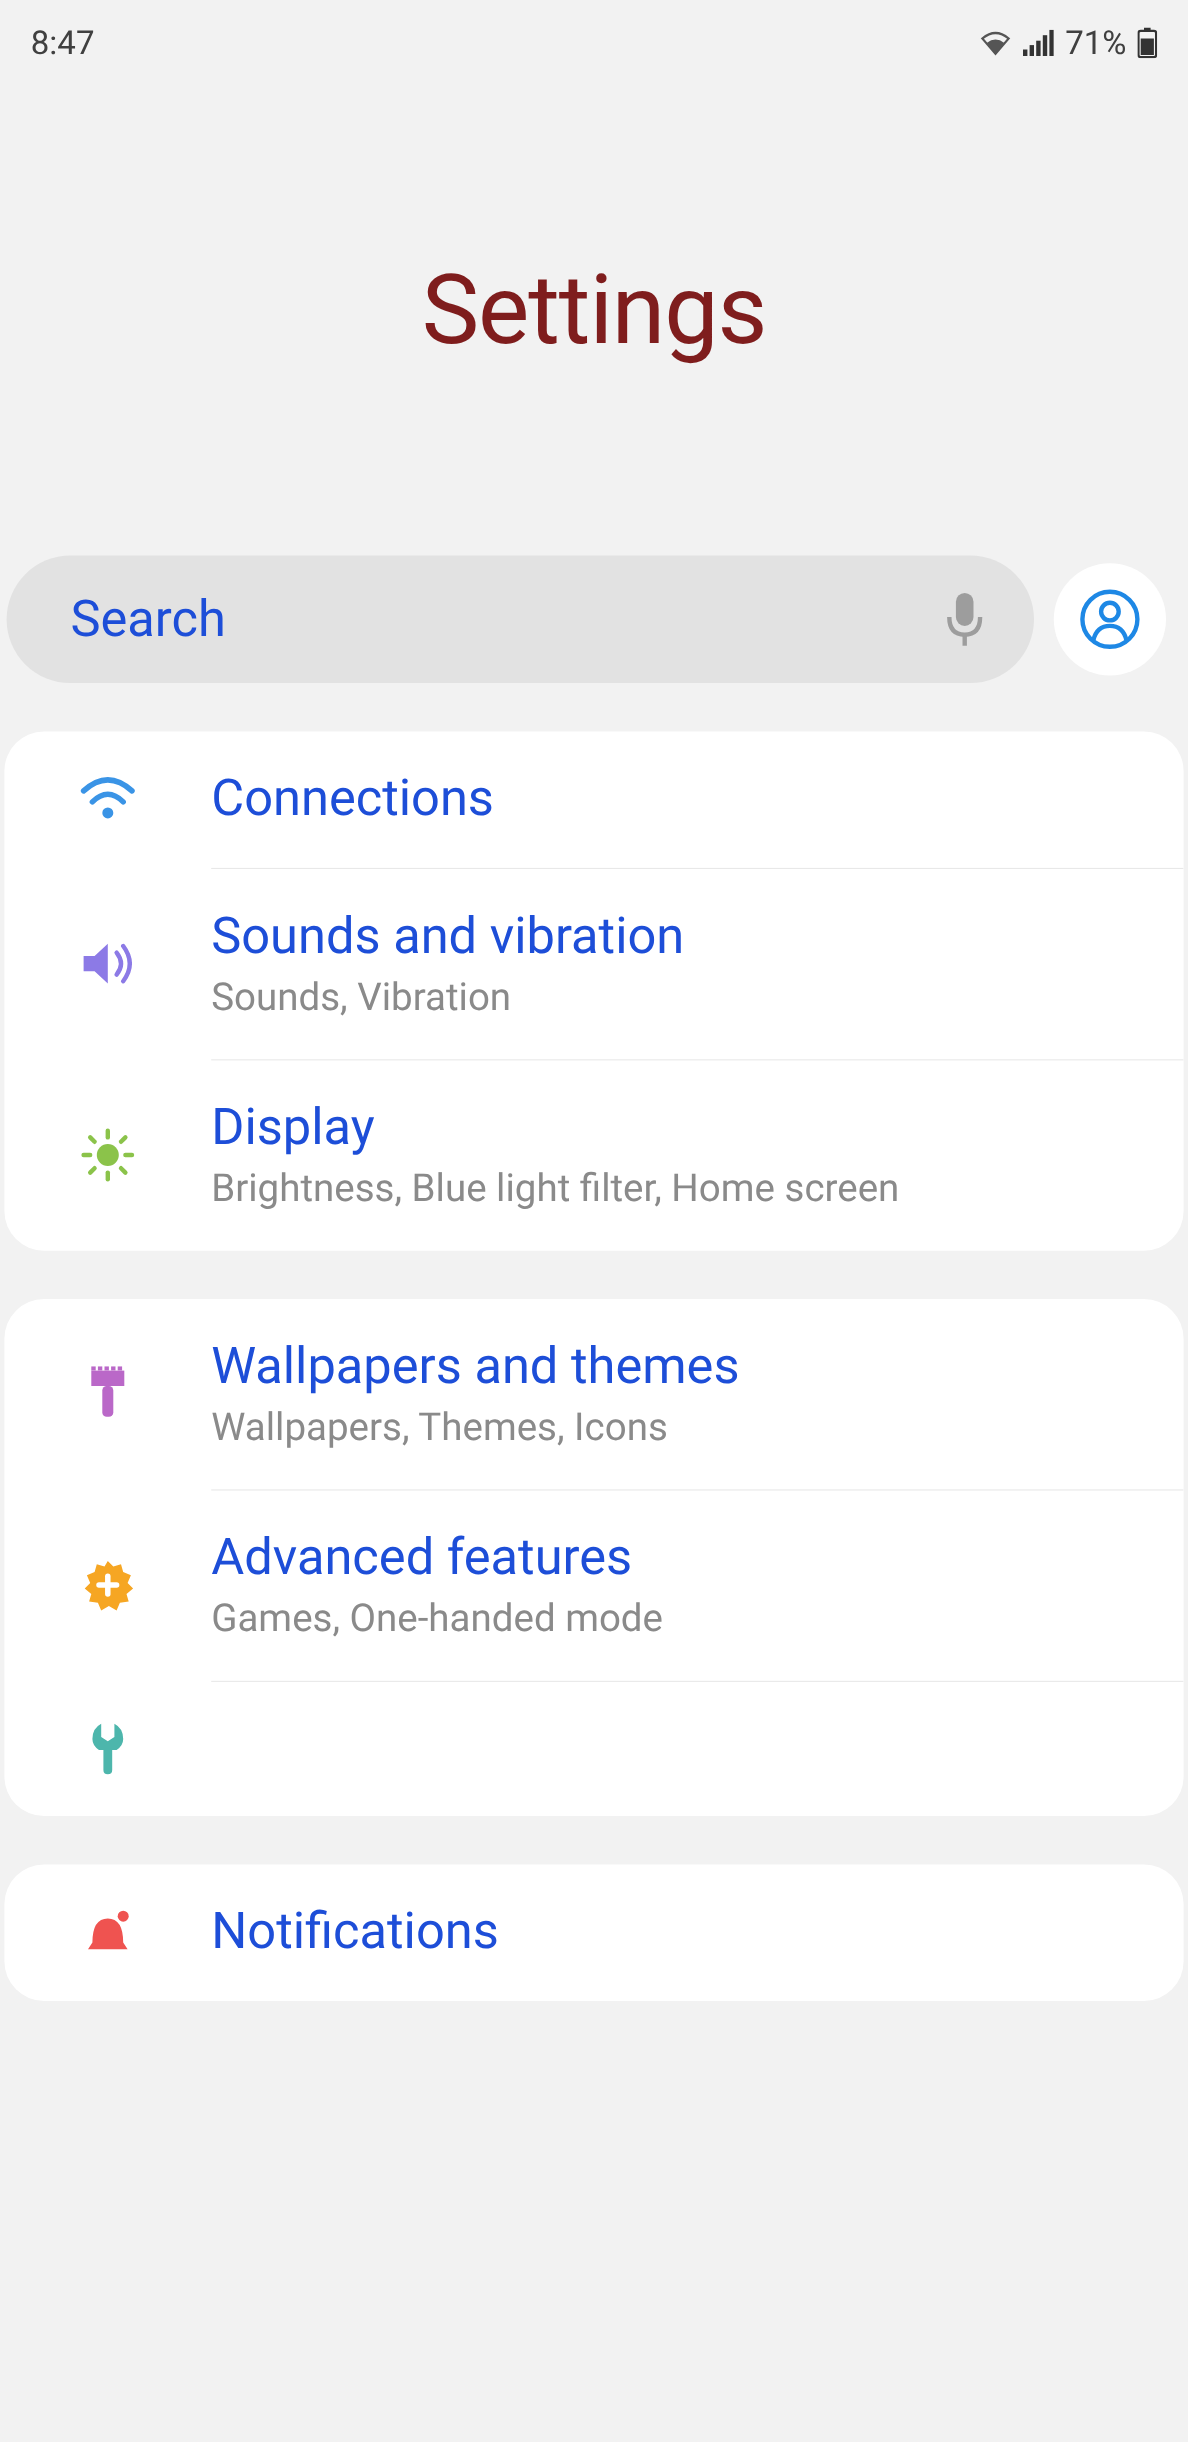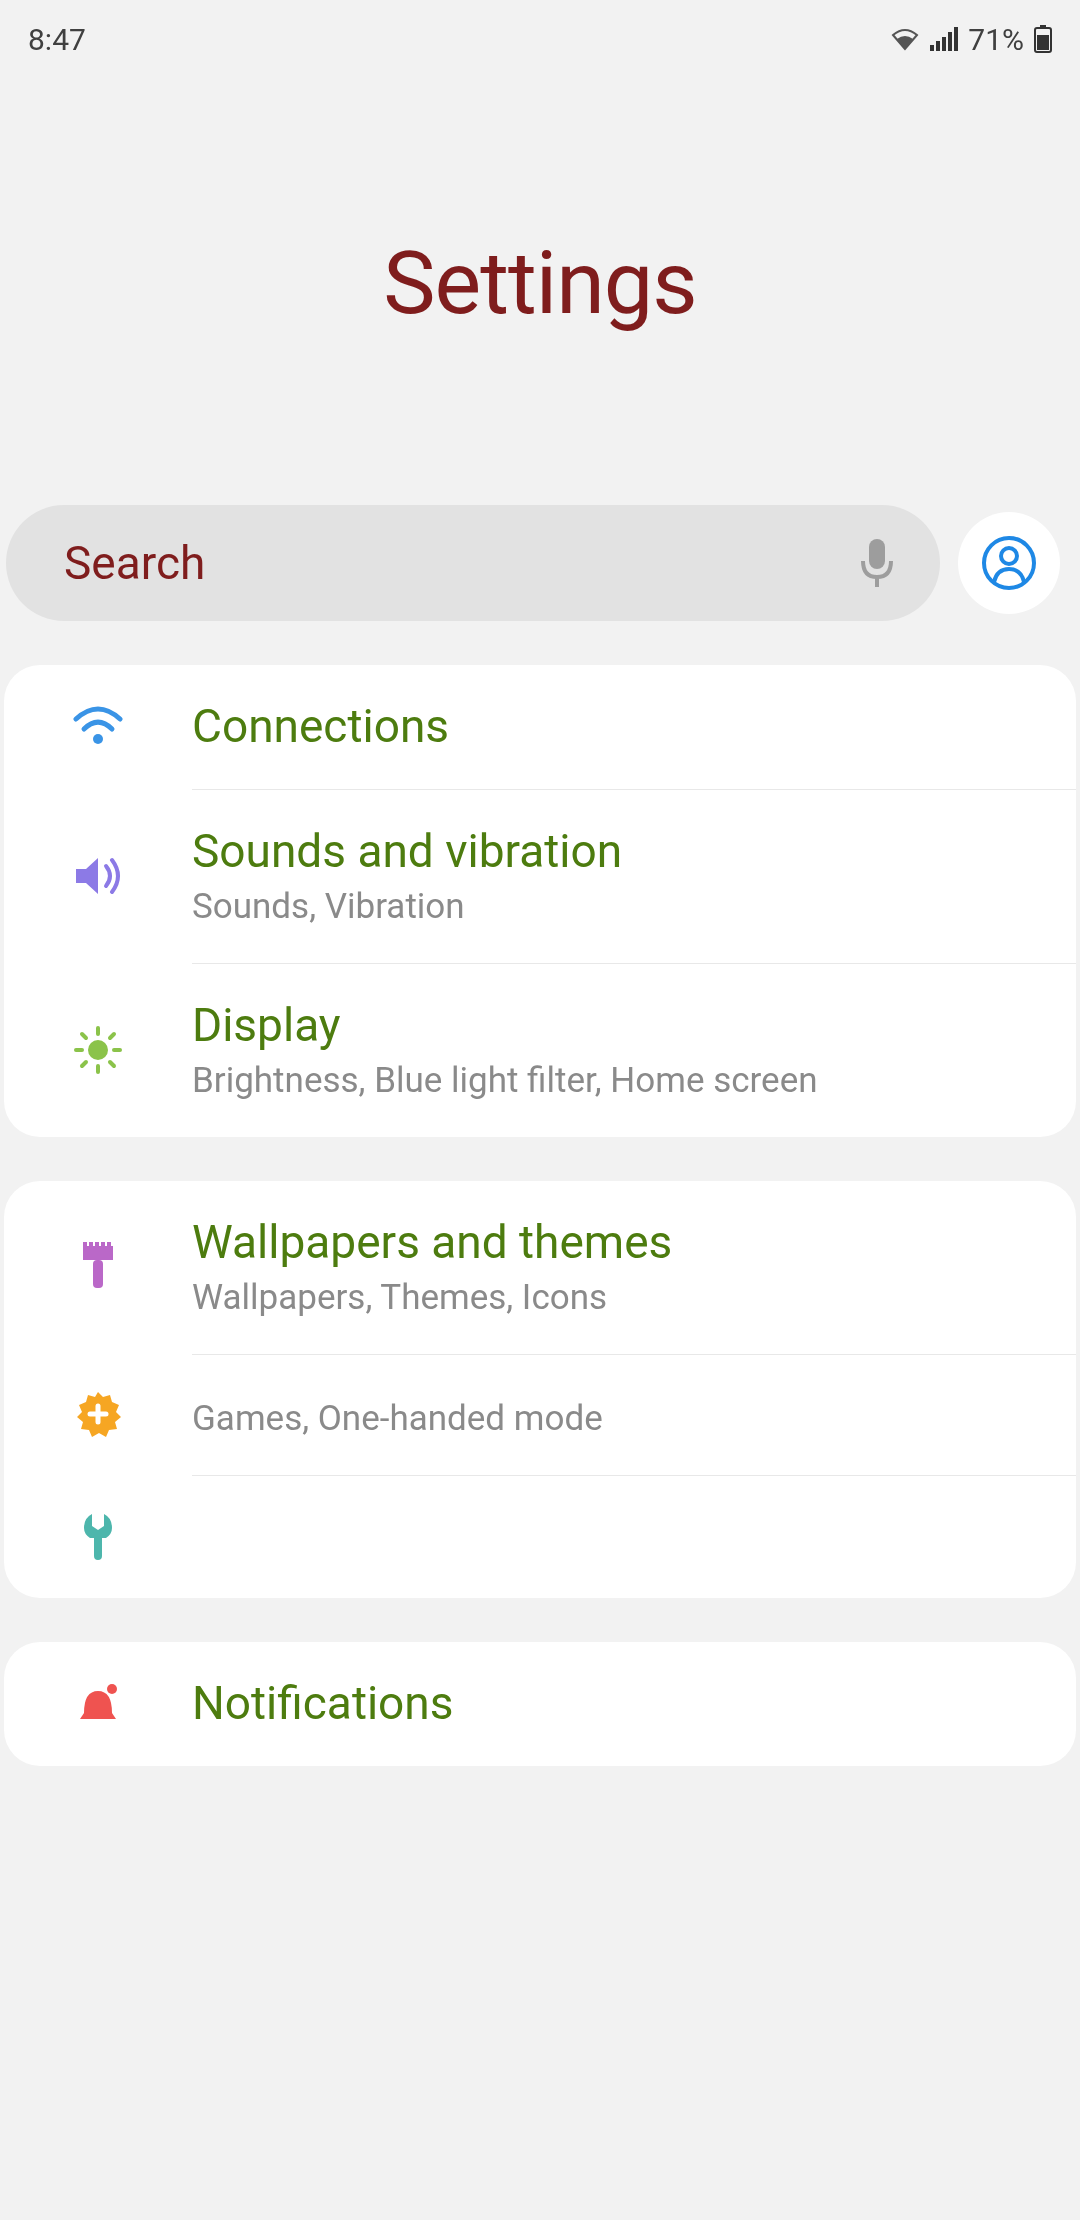--- a/index.html
+++ b/index.html
@@ -47,21 +47,21 @@
       flex: 1;
       display: flex;
       align-items: center;
       background: #e2e2e2;
       border-radius: 60px;
       height: 116px;
       padding: 0 44px 0 58px;
     }
     .searchbox span {
       flex: 1;
-      color: #7f1d1d;
+      color: #1d4ed8;
       font-size: 46px;
     }
     .searchbox .mic { opacity: 0.55; }
     .profile-btn {
       width: 102px;
       height: 102px;
       background: #fff;
       border-radius: 50%;
       display: flex;
       align-items: center;
@@ -84,21 +84,21 @@
       display: flex;
       align-items: center;
       justify-content: center;
     }
     .text-col {
       flex: 1;
       padding-right: 30px;
     }
     .text-col .title {
       font-size: 46px;
-      color: #4d7c0f;
+      color: #1d4ed8;
     }
     .text-col .subtitle {
       font-size: 35px;
       color: #8a8a8a;
       margin-top: 8px;
     }
     .divider {
       height: 1px;
       background: #e8e8e8;
       margin-left: 188px;
@@ -220,20 +220,21 @@
   <div class="divider"></div>
   <div class="item">
     <div class="icon-col">
       <svg width="50" height="50" viewBox="0 0 50 50">
           <path d="M25 3 L30 8 L37 6 L39 13 L46 16 L43 23 L48 28 L42 33 L44 40 L36 41 L33 48 L26 44 L19 48 L16 41 L8 40 L10 33 L4 28 L9 23 L6 16 L13 13 L15 6 L22 8 Z" fill="#f6a623"></path>
           <line x1="25" y1="17" x2="25" y2="33" stroke="#fff" stroke-width="5" stroke-linecap="round"></line>
           <line x1="17" y1="25" x2="33" y2="25" stroke="#fff" stroke-width="5" stroke-linecap="round"></line>
         </svg>
     </div>
     <div class="text-col">
+      <div class="title">Advanced features</div>
       <div class="subtitle">Games, One-handed mode</div>
     </div>
   </div>
   <div class="divider"></div>
   <div class="item">
     <div class="icon-col">
       <svg width="40" height="52" viewBox="0 0 40 52">
           <path d="M14 4 Q6 8 6 18 Q6 24 12 28 L16 28 L16 46 Q16 50 20 50 Q24 50 24 46 L24 28 L28 28 Q34 24 34 18 Q34 8 26 4 L26 16 L20 20 L14 16 Z" fill="#4db6ac"></path>
         </svg>
     </div>

